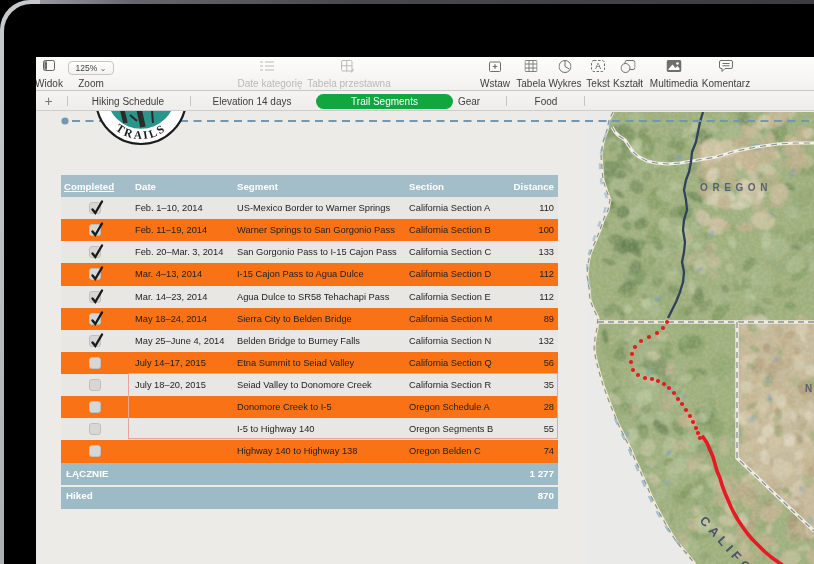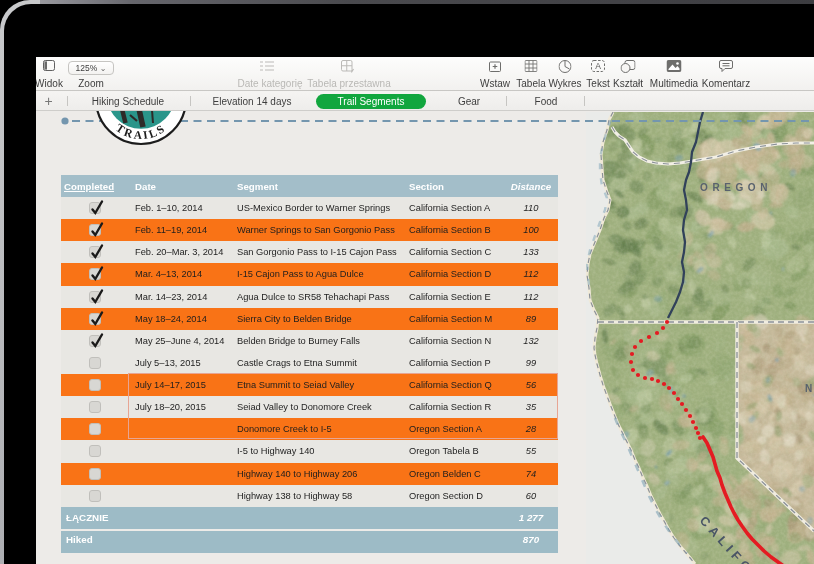--- a/index.html
+++ b/index.html
@@ -14,30 +14,30 @@
 .tabbar { position:absolute; left:0; top:34px; width:778px; height:20px;
   background:linear-gradient(#f5f4f2,#eeedeb); border-bottom:1px solid #cecdca; }
 .content { position:absolute; left:0; top:54px; width:778px; height:453px; background:#edebe8; }
 .tlabel { position:absolute; top:21px; font-size:10px; color:#3e3e3e; text-align:center; transform:translateX(-50%); white-space:nowrap; }
 .tlabel.dis { color:#b9b8b5; }
 .ticon { position:absolute; top:3px; transform:translateX(-50%); }
 .zoombtn { position:absolute; left:32px; top:4px; width:46px; height:14px; border:1px solid #c6c5c2; border-radius:4px;
   background:linear-gradient(#fff,#f3f2f0); font-size:8.5px; color:#3e3e3e; text-align:center; line-height:13px; }
 .tabitem { position:absolute; top:5px; font-size:10px; color:#3e3e3e; transform:translateX(-50%); white-space:nowrap; }
 .tabsep { position:absolute; top:5px; width:1px; height:10px; background:#c6c5c2; }
-.pill { position:absolute; left:280px; top:2.5px; width:110px; height:15px; border-radius:8px; background:#11a63e; }
+.pill { position:absolute; left:280px; top:2.5px; width:137px; height:15px; border-radius:8px; background:#11a63e; }
 .pill span { display:block; text-align:center; font-size:10px; color:#fff; line-height:15px; }
 table.main { position:absolute; left:25px; top:64px; border-collapse:collapse; table-layout:fixed; width:497px; }
 table.main td { font-size:9.3px; color:#1e1e1e; padding:0 0 0 7px; height:22.14px; vertical-align:middle; overflow:hidden; white-space:nowrap; }
 tr.hdr td { background:#a3bec9; color:#fff; font-weight:bold; height:22px; font-size:9.7px; }
 tr.hdr td.c0 { padding-left:5px; }
 tr.rg td { background:#e8e7e3; }
 tr.rc td { background:#f97316; }
 td.c0 { text-align:center; padding:3px !important;text-decoration:underline; }
-td.c4 { text-align:center; padding:0 4px 0 0 !important;font-style:italic; }
+td.c4 { text-align:right; padding:0 4px 0 0 !important; }
 tr.tot td { background:#9dbbc6; color:#fff; font-weight:bold; font-size:9.8px; }
 tr.gap td { background:#edebe8; height:2.5px; }
 tr.hik td { background:#9dbbc6; color:#fff; font-weight:bold; height:22px; font-size:9.8px; vertical-align:top; padding-top:3px !important; }
 .cb { position:relative; display:inline-block; width:12px; height:12px; background:#d8d7d3; border:1px solid #c0bfbb; border-radius:3px; vertical-align:middle; }
 .selrect { position:absolute; left:92px; top:262px; width:430px; height:66px; border:1px solid #e7a593; pointer-events:none; }
 .guide { position:absolute; left:0; top:0; }
 .logo { position:absolute; left:57px; top:0px; width:94px; height:35px; overflow:hidden; }
 svg.icon { display:block; }
 </style></head>
 <body>
@@ -900,68 +900,54 @@
             </tr>
 <tr class="rg">
               <td class="c0"><span class="cb"><svg width="16" height="17" viewBox="0 0 16 17" style="position:absolute;left:-1px;top:-4px;overflow:visible">
                     <path d="M3.5,10.5 L6.3,14 L13,2.5" fill="none" stroke="#1a1a1a" stroke-width="2.4" stroke-linecap="round"></path>
                   </svg></span></td>
               <td>May 25–June 4, 2014</td>
               <td>Belden Bridge to Burney Falls</td>
               <td>California Section N</td>
               <td class="c4">132</td>
             </tr>
-<tr class="rg">
-              <td class="c0"><span class="cb"></span></td>
-              <td>July 5–13, 2015</td>
-              <td>Castle Crags to Etna Summit</td>
-              <td>California Section P</td>
-              <td class="c4">99</td>
-            </tr>
 <tr class="rc">
               <td class="c0"><span class="cb"></span></td>
               <td>July 14–17, 2015</td>
               <td>Etna Summit to Seiad Valley</td>
               <td>California Section Q</td>
               <td class="c4">56</td>
             </tr>
 <tr class="rg">
               <td class="c0"><span class="cb"></span></td>
               <td>July 18–20, 2015</td>
               <td>Seiad Valley to Donomore Creek</td>
               <td>California Section R</td>
               <td class="c4">35</td>
             </tr>
 <tr class="rc">
               <td class="c0"><span class="cb"></span></td>
               <td></td>
               <td>Donomore Creek to I-5</td>
-              <td>Oregon Section A</td>
+              <td>Oregon Schedule A</td>
               <td class="c4">28</td>
             </tr>
 <tr class="rg">
               <td class="c0"><span class="cb"></span></td>
               <td></td>
               <td>I-5 to Highway 140</td>
-              <td>Oregon Tabela B</td>
+              <td>Oregon Segments B</td>
               <td class="c4">55</td>
             </tr>
 <tr class="rc">
               <td class="c0"><span class="cb"></span></td>
               <td></td>
-              <td>Highway 140 to Highway 206</td>
+              <td>Highway 140 to Highway 138</td>
               <td>Oregon Belden C</td>
               <td class="c4">74</td>
-            </tr>
-<tr class="rg">
-              <td class="c0"><span class="cb"></span></td>
-              <td></td>
-              <td>Highway 138 to Highway 58</td>
-              <td>Oregon Section D</td>
-              <td class="c4">60</td>
             </tr>
         <tr class="tot">
               <td colspan="4" style="padding-left:5px">ŁĄCZNIE</td>
               <td class="c4">1 277</td>
             </tr>
         <tr class="gap">
               <td colspan="5"></td>
             </tr>
         <tr class="hik">
               <td colspan="4" style="padding-left:5px">Hiked</td>

